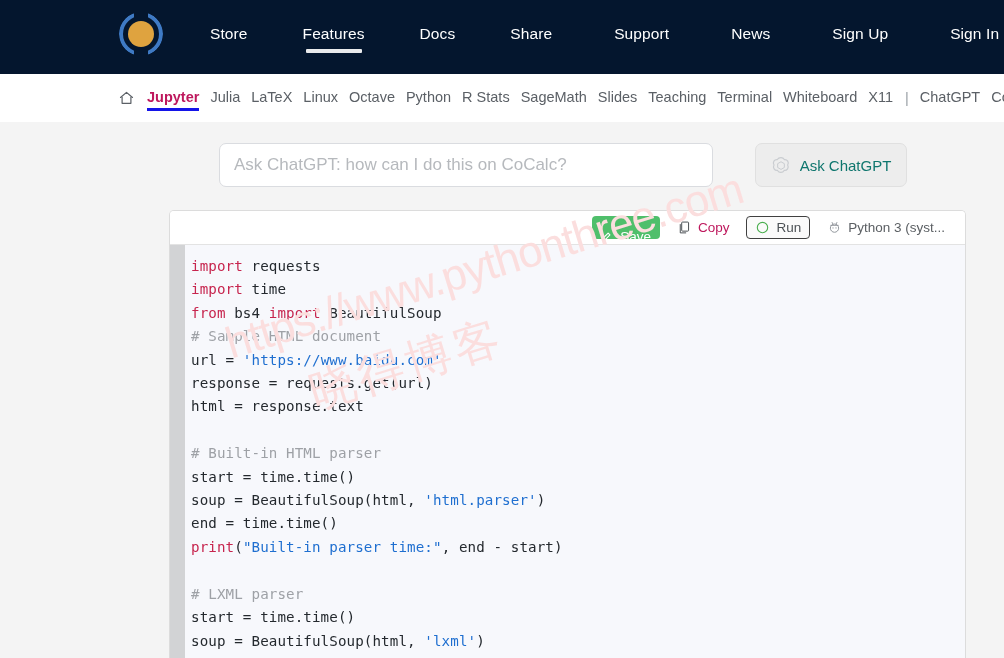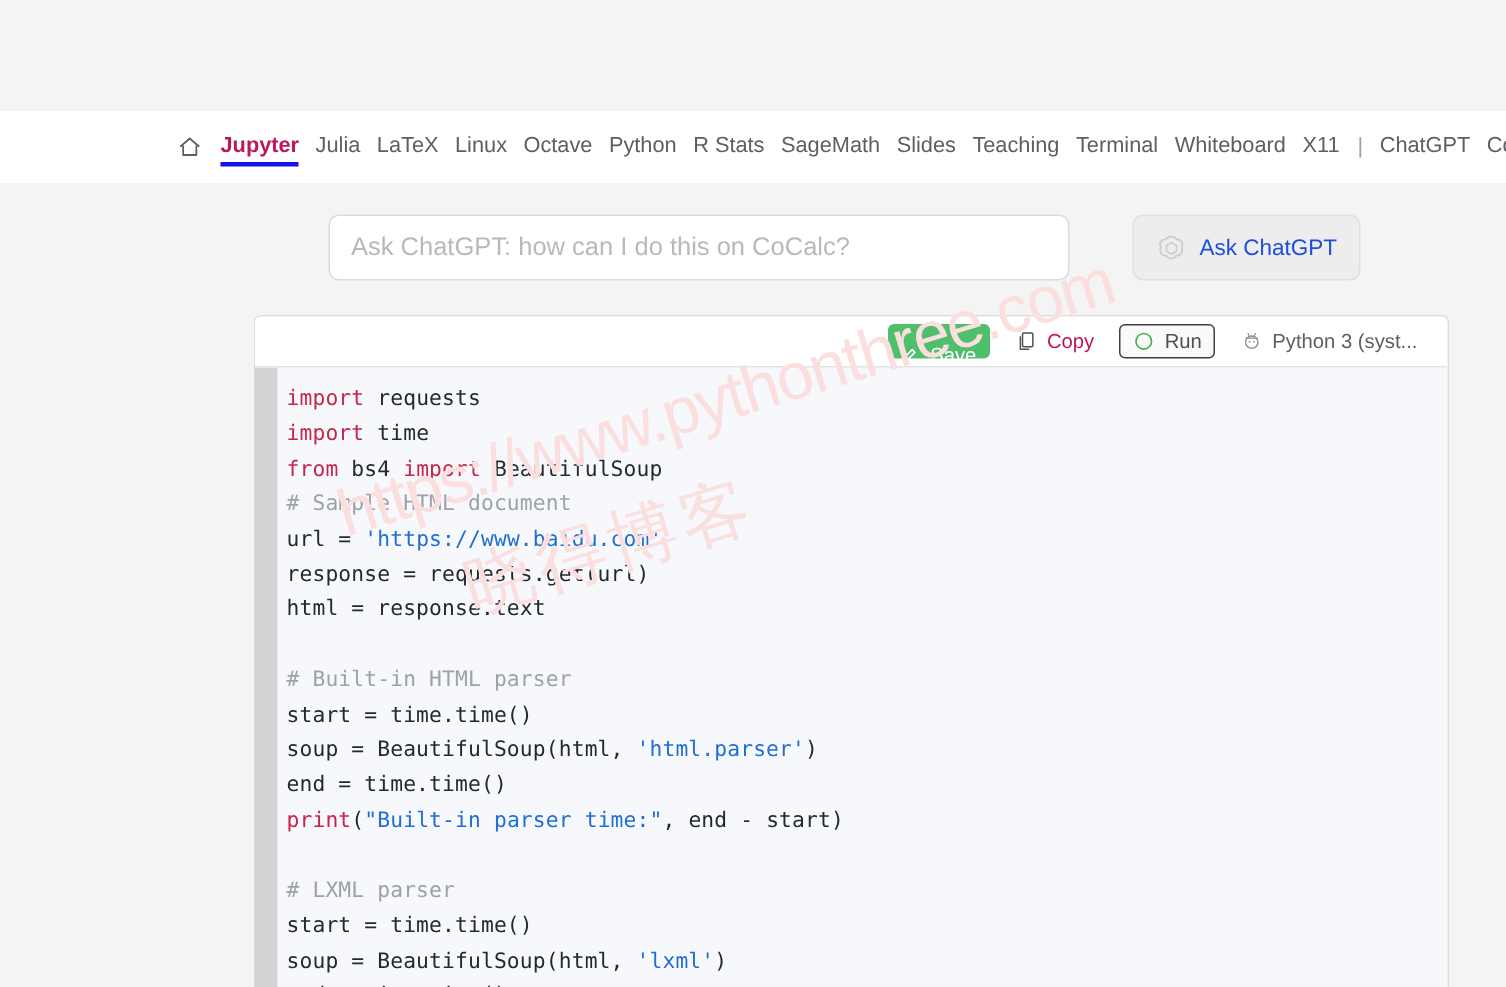--- a/index.html
+++ b/index.html
@@ -167,21 +167,21 @@
     height: 44px;
     box-sizing: border-box;
     border: 1px solid #e0e0e0;
     border-radius: 7px;
     background: #ededed;
     display: flex;
     align-items: center;
     justify-content: center;
     cursor: pointer;
     font-size: 15px;
-    color: #1d4ed8;
+    color: #0f766e;
   }
   .openai-icon { width: 20px; height: 20px; margin-right: 9px; flex: none; display:block; }
 
   
   .editor {
     position: absolute;
     left: 169px; top: 210px;
     width: 797px;
     height: 448px;
     background: #ffffff;
@@ -282,20 +282,36 @@
     margin-top: 16px;
     margin-left: 66px;
     white-space: nowrap;
   }
 </style>
 </head>
 <body>
 
 <div class="page">
 
+  <div class="topnav">
+    <div class="topnav-logo">
+      <div class="logo-ring2"></div>
+      <div class="logo-core"></div>
+    </div>
+    <div class="topnav-links">
+      <a class="topnav-link">Store</a>
+      <a class="topnav-link active">Features</a>
+      <a class="topnav-link">Docs</a>
+      <a class="topnav-link wide">Share</a>
+      <a class="topnav-link wide">Support</a>
+      <a class="topnav-link wide">News</a>
+      <a class="topnav-link wide">Sign Up</a>
+      <a class="topnav-link">Sign In</a>
+    </div>
+  </div>
 
   <div class="subnav">
     <div class="subnav-inner">
       <svg class="home-icon" viewBox="0 0 24 24">
         <path d="M3 11.2 12 3.5l9 7.7" fill="none" stroke="#5b6066" stroke-width="1.8" stroke-linecap="round" stroke-linejoin="round"></path>
         <path d="M5.4 10.6V20h13.2v-9.4" fill="none" stroke="#5b6066" stroke-width="1.8" stroke-linejoin="round"></path>
       </svg>
       <a class="subnav-item active">Jupyter</a>
       <a class="subnav-item">Julia</a>
       <a class="subnav-item">LaTeX</a>

